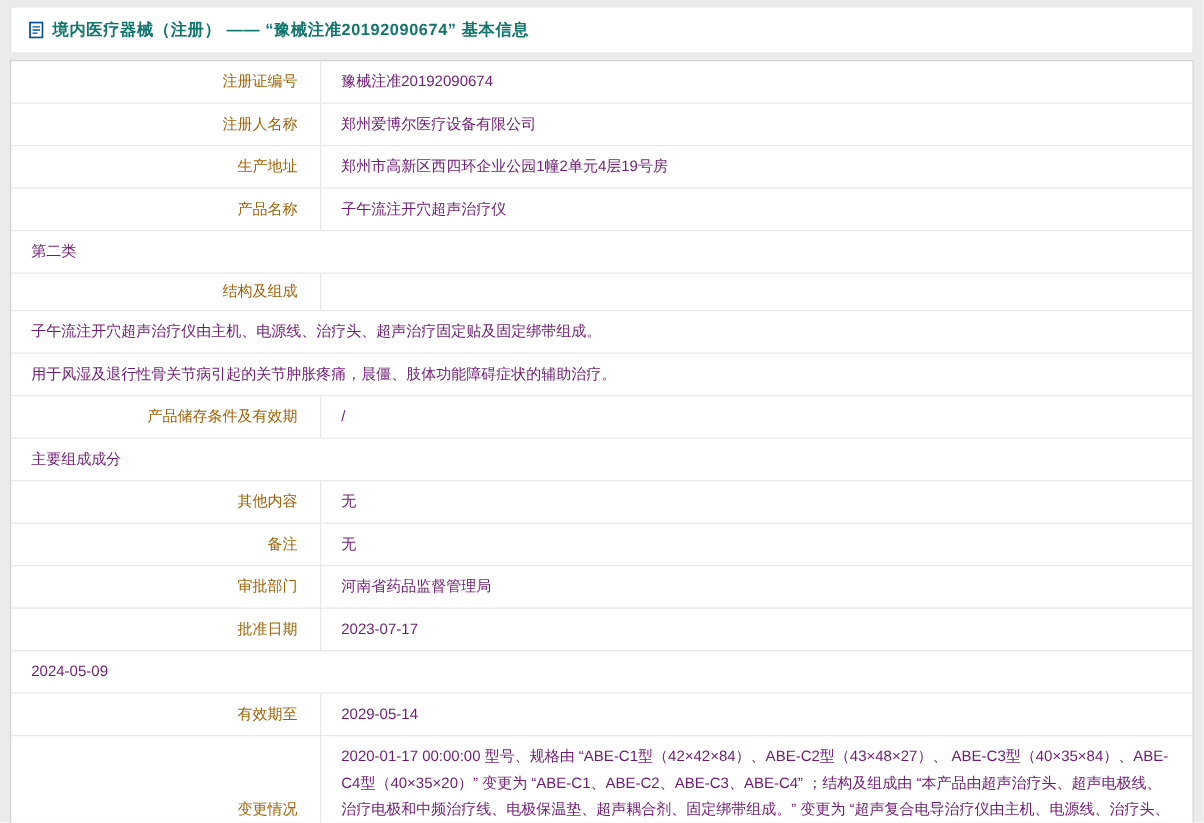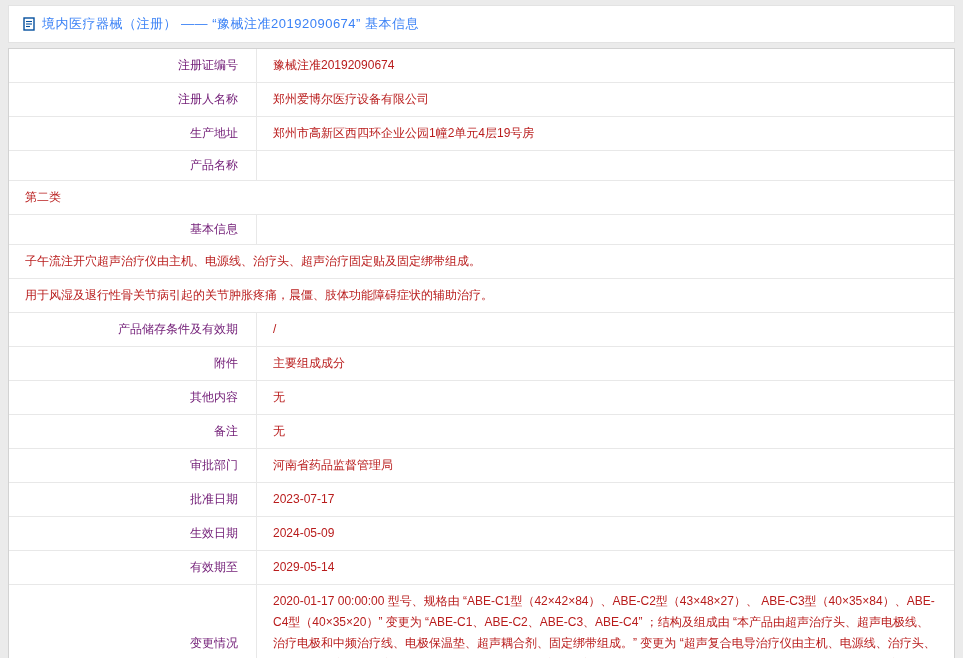--- a/index.html
+++ b/index.html
@@ -15,23 +15,23 @@
   .header {
     background: #ffffff;
     padding: 9px 14px;
     display: flex;
     align-items: center;
     gap: 7px;
     border: 1px solid #e3e3e3;
   }
   .doc-icon { display: inline-flex; align-items: center; }
   .title {
-    color: #3b82f6;
+    color: #0f766e;
     font-size: 13px;
-    font-weight: normal;
+    font-weight: bold;
     letter-spacing: 0.5px;
   }
 
   .info-table {
     margin-top: 5px;
     background: #ffffff;
     border: 1px solid #d2d2d2;
   }
   .row {
     display: flex;
@@ -42,30 +42,30 @@
   .row:last-child { border-bottom: none; }
   .cell { font-size: 12px; }
   .cell.label {
     width: 248px;
     flex: 0 0 248px;
     display: flex;
     align-items: center;
     justify-content: flex-end;
     text-align: right;
     padding: 6px 18px 6px 8px;
-    color: #701a75;
+    color: #a16207;
     border-right: 1px solid #e8e8e8;
     gap: 4px;
   }
   .cell.value {
     flex: 1;
     display: flex;
     align-items: center;
     padding: 6px 16px;
-    color: #b91c1c;
+    color: #701a75;
     line-height: 1.75;
   }
 </style>
 </head>
 <body>
 
 <div class="page">
 
   <div class="header">
     <span class="doc-icon">
@@ -92,45 +92,45 @@
     </div>
 
 
     <div class="row">
       <div class="cell label">生产地址</div>
       <div class="cell value">郑州市高新区西四环企业公园1幢2单元4层19号房</div>
     </div>
 
     <div class="row">
       <div class="cell label">产品名称</div>
+      <div class="cell value">子午流注开穴超声治疗仪</div>
     </div>
 
     <div class="row">
       <div class="cell value">第二类</div>
     </div>
 
     <div class="row">
-      <div class="cell label">基本信息</div>
+      <div class="cell label">结构及组成</div>
     </div>
 
     <div class="row">
       <div class="cell value">子午流注开穴超声治疗仪由主机、电源线、治疗头、超声治疗固定贴及固定绑带组成。</div>
     </div>
 
     <div class="row">
       <div class="cell value">用于风湿及退行性骨关节病引起的关节肿胀疼痛，晨僵、肢体功能障碍症状的辅助治疗。</div>
     </div>
 
     <div class="row">
       <div class="cell label">产品储存条件及有效期</div>
       <div class="cell value">/</div>
     </div>
 
     <div class="row">
-      <div class="cell label">附件</div>
       <div class="cell value">主要组成成分</div>
     </div>
 
     <div class="row">
       <div class="cell label">其他内容</div>
       <div class="cell value">无</div>
     </div>
 
     <div class="row">
       <div class="cell label">备注</div>
@@ -141,21 +141,20 @@
       <div class="cell label">审批部门</div>
       <div class="cell value">河南省药品监督管理局</div>
     </div>
 
     <div class="row">
       <div class="cell label">批准日期</div>
       <div class="cell value">2023-07-17</div>
     </div>
 
     <div class="row">
-      <div class="cell label">生效日期</div>
       <div class="cell value">2024-05-09</div>
     </div>
 
     <div class="row">
       <div class="cell label">有效期至</div>
       <div class="cell value">2029-05-14</div>
     </div>
 
     <div class="row">
       <div class="cell label">变更情况</div>

